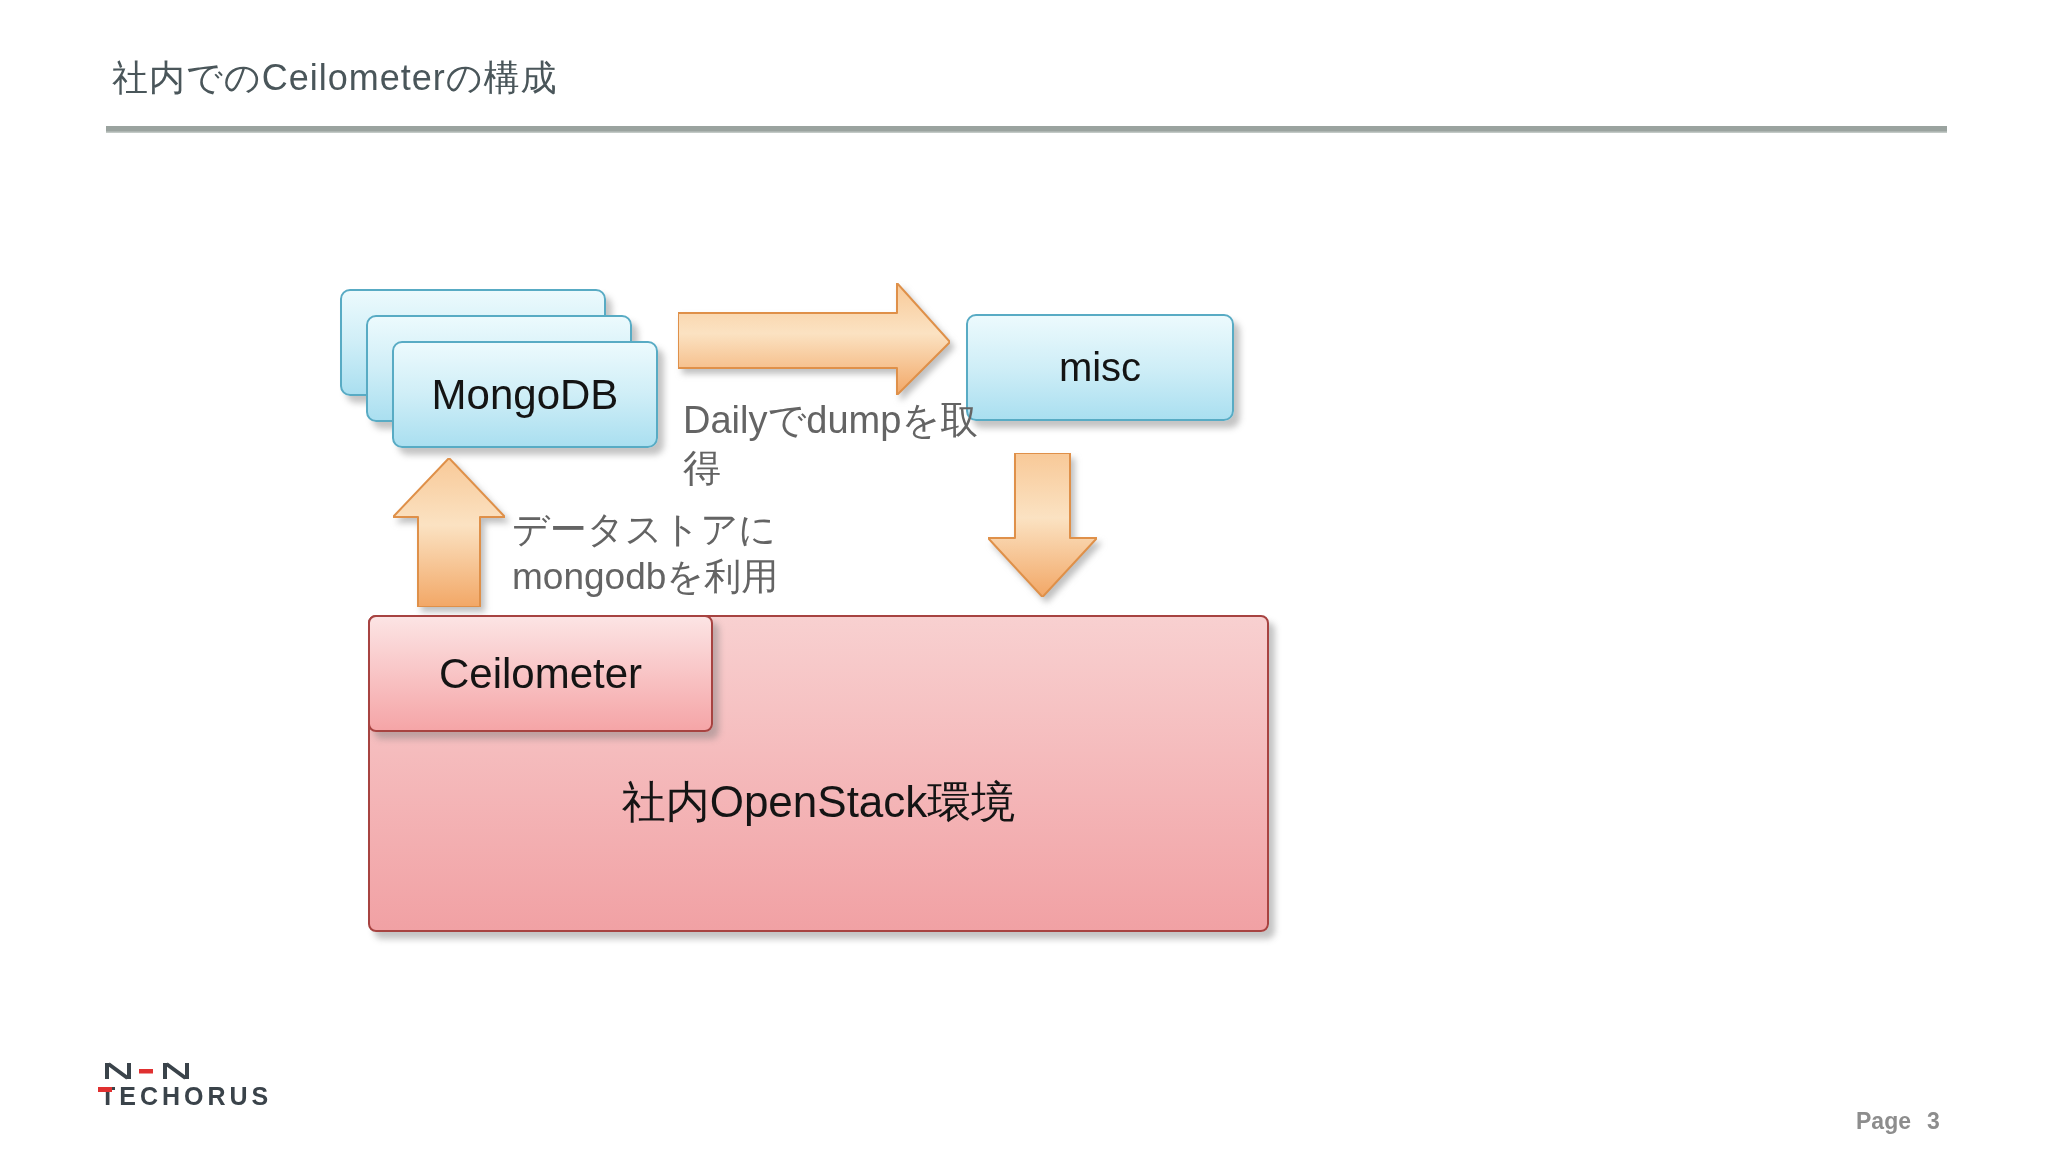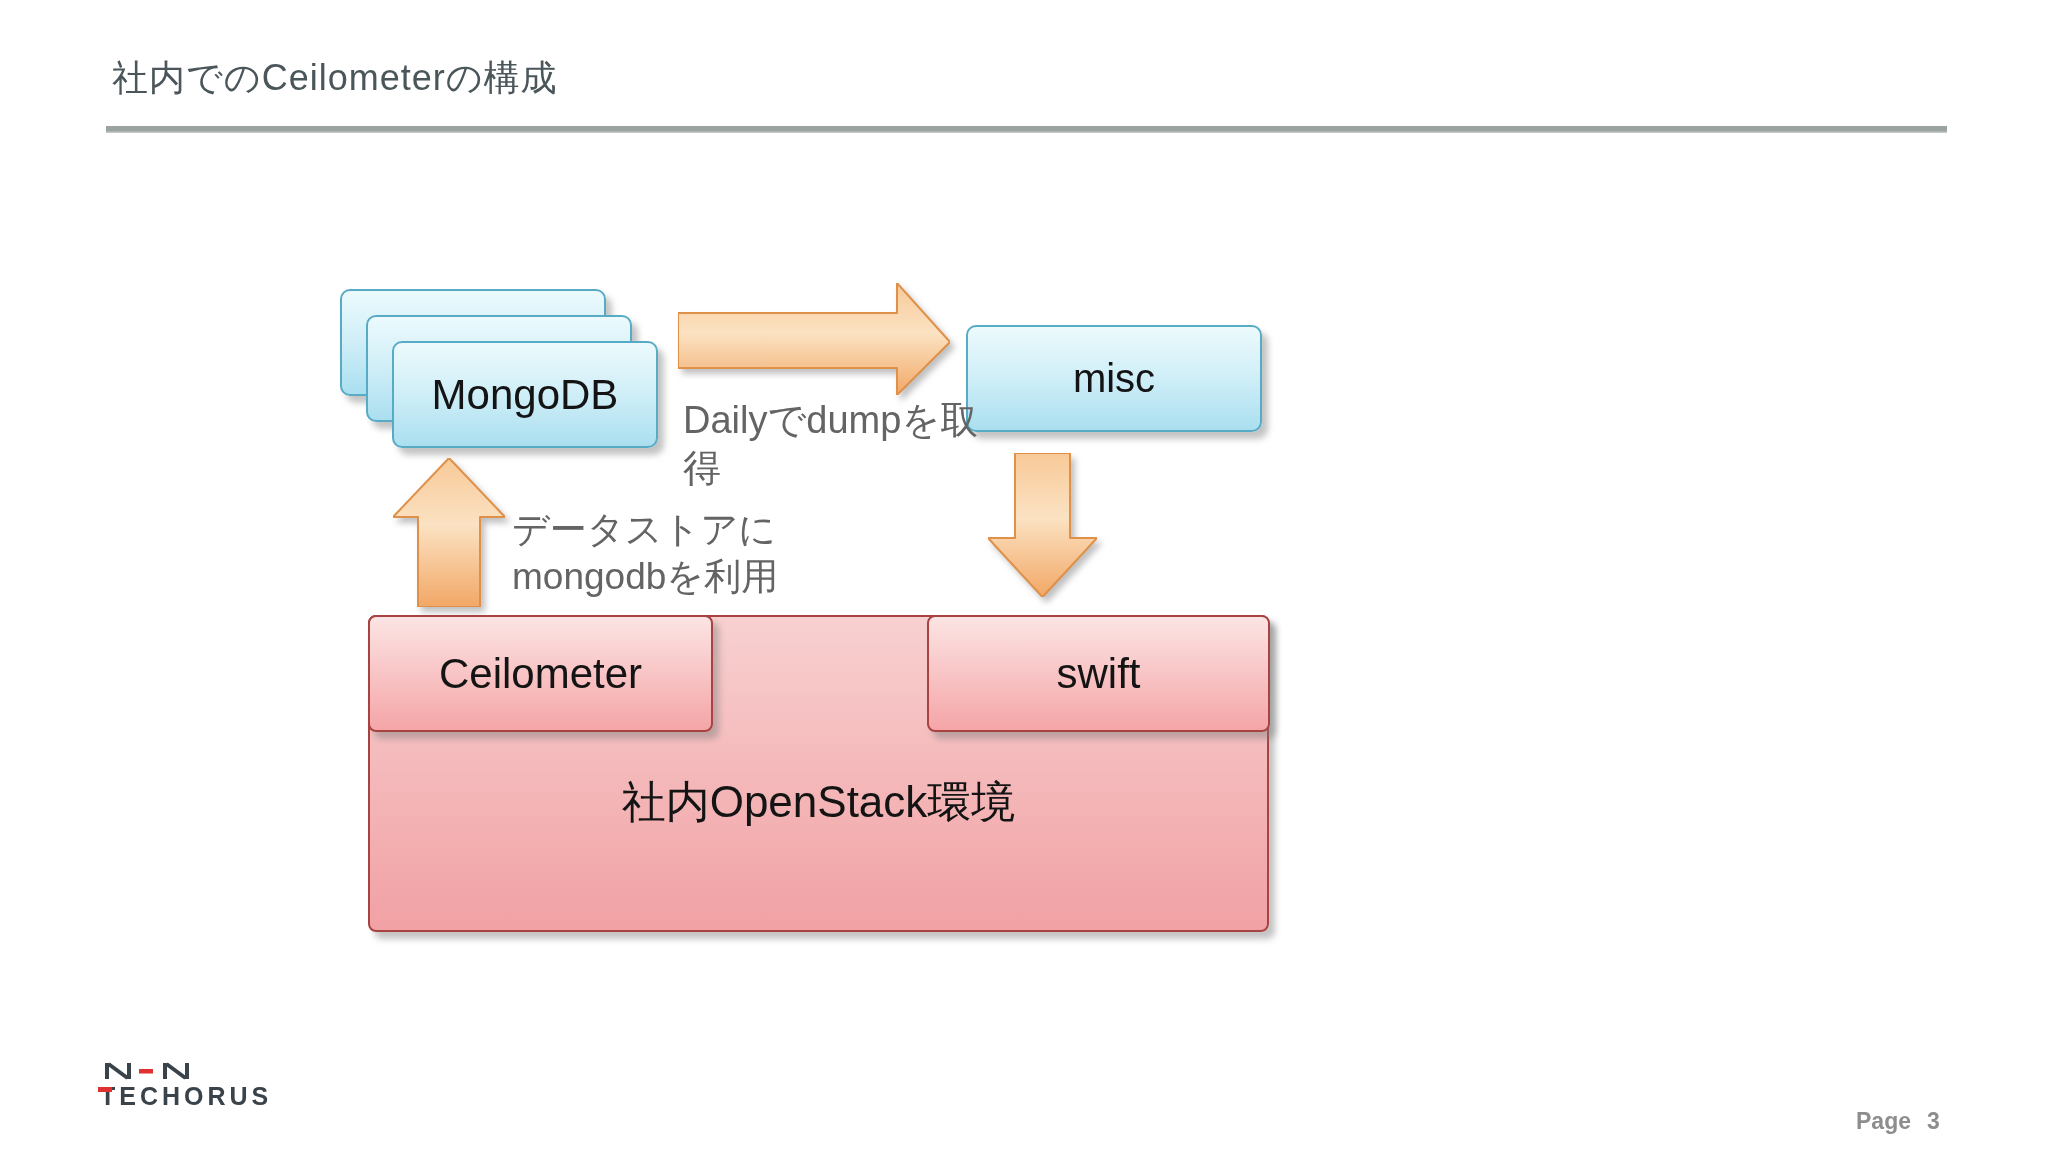--- a/index.html
+++ b/index.html
@@ -22,21 +22,21 @@
     background:linear-gradient(180deg,var(--pink-top,#fce4e4) 0%,var(--pink-bottom,#f5a5a7) 100%);
     border:2px solid var(--pink-border,#a74341);border-radius:8px;
     box-shadow:6px 7px 6px rgba(125,125,125,.45);box-sizing:border-box;}
   .boxlabel{display:flex;width:100%;height:100%;align-items:center;justify-content:center;
     color:var(--label-color,#141414);font-size:42px;}
 
   
   .mongo-back{left:340px;top:289px;}
   .mongo-mid{left:366px;top:315px;}
   .mongo-front{left:392px;top:341px;}
-  .misc-box{left:966px;top:325px;width:296px;height:107px;}
+  .misc-box{left:966px;top:314px;width:268px;height:107px;}
   .misc-box .boxlabel{font-size:40px;}
   .openstack-box{left:368px;top:615px;width:901px;height:317px;
     background:linear-gradient(180deg,var(--pink-big-top,#f8d0d0) 0%,var(--pink-big-bottom,#f1a1a4) 100%);}
   .ceilometer-box{left:368px;top:615px;width:345px;height:117px;}
   .swift-box{left:927px;top:615px;width:343px;height:117px;}
   .openstack-label{position:absolute;left:368px;top:773px;width:901px;text-align:center;
     font-size:44px;color:var(--label-color,#141414);}
 
   
   .arrow{position:absolute;filter:drop-shadow(4px 5px 3px rgba(130,130,130,.5));}
@@ -102,23 +102,20 @@
 
   <div class="note note-daily">Dailyでdumpを取
 得</div>
   <div class="note note-datastore">データストアに
 mongodbを利用</div>
 
   <div class="pinkbox openstack-box"></div>
   <div class="pinkbox ceilometer-box">
     <div class="boxlabel">Ceilometer</div>
   </div>
-  <div class="pinkbox swift-box">
-    <div class="boxlabel">swift</div>
-  </div>
   <div class="openstack-label">社内OpenStack環境</div>
 
   <div class="logo">
     <svg class="nhn-mark" width="86" height="18" viewBox="0 0 86 18">
       <path d="M3,1 V17 M4.5,2 L23.5,16 M25,1 V17" fill="none" stroke-width="4" style="stroke:var(--logo-dark,#3a434a)"></path>
       <rect x="35" y="7" width="14" height="4.5" style="fill:var(--logo-red,#e03030)"></rect>
       <path d="M61,1 V17 M62.5,2 L81.5,16 M83,1 V17" fill="none" stroke-width="4" style="stroke:var(--logo-dark,#3a434a)"></path>
     </svg>
     <div class="techorus">TECHORUS</div>
     <div class="t-dash"></div>

